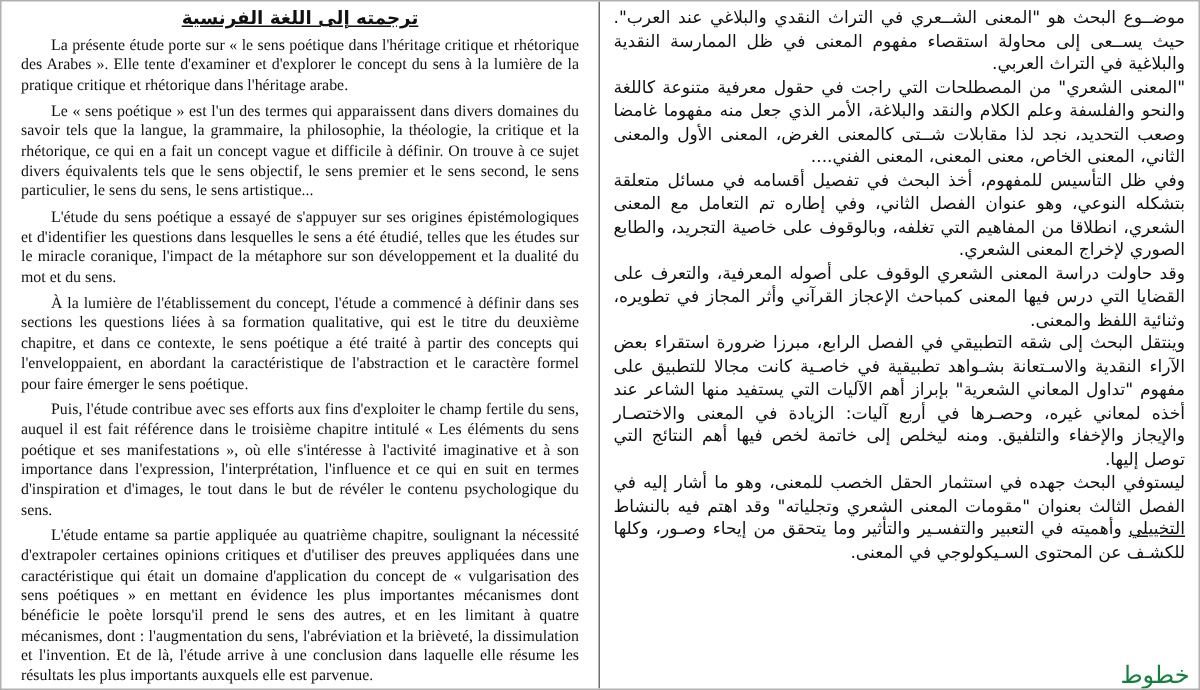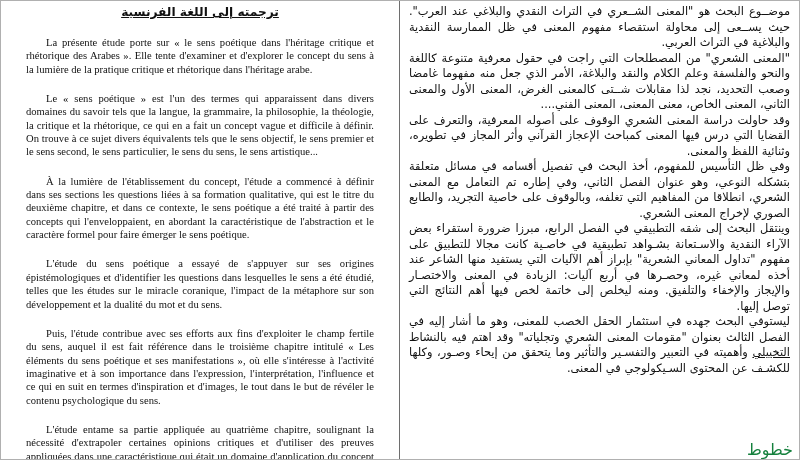--- a/index.html
+++ b/index.html
@@ -31,21 +31,21 @@
   }
   .doc-title {
     text-align: center;
     font-weight: bold;
     text-decoration: underline;
     font-size: 12.5px;
     line-height: 15px;
     margin: 1px 0 3px 0;
   }
   .col-french p {
-    margin: 16px;
+    margin: 4px;
     font-size: 10.6px;
     line-height: 13.35px;
     text-align: justify;
     text-indent: 20px;
   }
   .col-arabic {
     direction: rtl;
   }
   .col-arabic p {
     margin: 0;
@@ -77,29 +77,29 @@
 </style>
 </head>
 <body>
 
 <div class="page">
 
   <div class="col col-french">
     <div class="doc-title">ترجمته إلى اللغة الفرنسية</div>
     <p>La présente étude porte sur « le sens poétique dans l'héritage critique et rhétorique des Arabes ». Elle tente d'examiner et d'explorer le concept du sens à la lumière de la pratique critique et rhétorique dans l'héritage arabe.</p>
     <p>Le « sens poétique » est l'un des termes qui apparaissent dans divers domaines du savoir tels que la langue, la grammaire, la philosophie, la théologie, la critique et la rhétorique, ce qui en a fait un concept vague et difficile à définir. On trouve à ce sujet divers équivalents tels que le sens objectif, le sens premier et le sens second, le sens particulier, le sens du sens, le sens artistique...</p>
+    <p>L'étude du sens poétique a essayé de s'appuyer sur ses origines épistémologiques et d'identifier les questions dans lesquelles le sens a été étudié, telles que les études sur le miracle coranique, l'impact de la métaphore sur son développement et la dualité du mot et du sens.</p>
     <p>À la lumière de l'établissement du concept, l'étude a commencé à définir dans ses sections les questions liées à sa formation qualitative, qui est le titre du deuxième chapitre, et dans ce contexte, le sens poétique a été traité à partir des concepts qui l'enveloppaient, en abordant la caractéristique de l'abstraction et le caractère formel pour faire émerger le sens poétique.</p>
-    <p>L'étude du sens poétique a essayé de s'appuyer sur ses origines épistémologiques et d'identifier les questions dans lesquelles le sens a été étudié, telles que les études sur le miracle coranique, l'impact de la métaphore sur son développement et la dualité du mot et du sens.</p>
     <p>Puis, l'étude contribue avec ses efforts aux fins d'exploiter le champ fertile du sens, auquel il est fait référence dans le troisième chapitre intitulé « Les éléments du sens poétique et ses manifestations », où elle s'intéresse à l'activité imaginative et à son importance dans l'expression, l'interprétation, l'influence et ce qui en suit en termes d'inspiration et d'images, le tout dans le but de révéler le contenu psychologique du sens.</p>
     <p>L'étude entame sa partie appliquée au quatrième chapitre, soulignant la nécessité d'extrapoler certaines opinions critiques et d'utiliser des preuves appliquées dans une caractéristique qui était un domaine d'application du concept de « vulgarisation des sens poétiques » en mettant en évidence les plus importantes mécanismes dont bénéficie le poète lorsqu'il prend le sens des autres, et en les limitant à quatre mécanismes, dont : l'augmentation du sens, l'abréviation et la brièveté, la dissimulation et l'invention. Et de là, l'étude arrive à une conclusion dans laquelle elle résume les résultats les plus importants auxquels elle est parvenue.</p>
   </div>
 
   <div class="col col-arabic" dir="rtl">
     <p>موضــوع البحث هو "المعنى الشــعري في التراث النقدي والبلاغي عند العرب". حيث يســعى إلى محاولة استقصاء مفهوم المعنى في ظل الممارسة النقدية والبلاغية في التراث العربي.</p>
     <p>"المعنى الشعري" من المصطلحات التي راجت في حقول معرفية متنوعة كاللغة والنحو والفلسفة وعلم الكلام والنقد والبلاغة، الأمر الذي جعل منه مفهوما غامضا وصعب التحديد، نجد لذا مقابلات شــتى كالمعنى الغرض، المعنى الأول والمعنى الثاني، المعنى الخاص، معنى المعنى، المعنى الفني....</p>
+    <p>وفي ظل التأسيس للمفهوم، أخذ البحث في تفصيل أقسامه في مسائل متعلقة بتشكله النوعي، وهو عنوان الفصل الثاني، وفي إطاره تم التعامل مع المعنى الشعري، انطلاقا من المفاهيم التي تغلفه، وبالوقوف على خاصية التجريد، والطابع الصوري لإخراج المعنى الشعري.</p>
     <p>وقد حاولت دراسة المعنى الشعري الوقوف على أصوله المعرفية، والتعرف على القضايا التي درس فيها المعنى كمباحث الإعجاز القرآني وأثر المجاز في تطويره، وثنائية اللفظ والمعنى.</p>
-    <p>وفي ظل التأسيس للمفهوم، أخذ البحث في تفصيل أقسامه في مسائل متعلقة بتشكله النوعي، وهو عنوان الفصل الثاني، وفي إطاره تم التعامل مع المعنى الشعري، انطلاقا من المفاهيم التي تغلفه، وبالوقوف على خاصية التجريد، والطابع الصوري لإخراج المعنى الشعري.</p>
     <p>وينتقل البحث إلى شقه التطبيقي في الفصل الرابع، مبرزا ضرورة استقراء بعض الآراء النقدية والاسـتعانة بشـواهد تطبيقية في خاصـية كانت مجالا للتطبيق على مفهوم "تداول المعاني الشعرية" بإبراز أهم الآليات التي يستفيد منها الشاعر عند أخذه لمعاني غيره، وحصـرها في أربع آليات: الزيادة في المعنى والاختصـار والإيجاز والإخفاء والتلفيق. ومنه ليخلص إلى خاتمة لخص فيها أهم النتائج التي توصل إليها.</p>
     <p><span>ليستوفي البحث جهده في استثمار الحقل الخصب للمعنى، وهو ما أشار إليه في الفصل الثالث بعنوان "مقومات المعنى الشعري وتجلياته" وقد اهتم فيه بالنشاط </span><span class="u">التخييلي</span><span> وأهميته في التعبير والتفسـير والتأثير وما يتحقق من إيحاء وصـور، وكلها للكشـف عن المحتوى السـيكولوجي في المعنى.</span></p>
   </div>
 
   <div class="watermark">خطوط</div>
 </div>
 
 </body></html>

